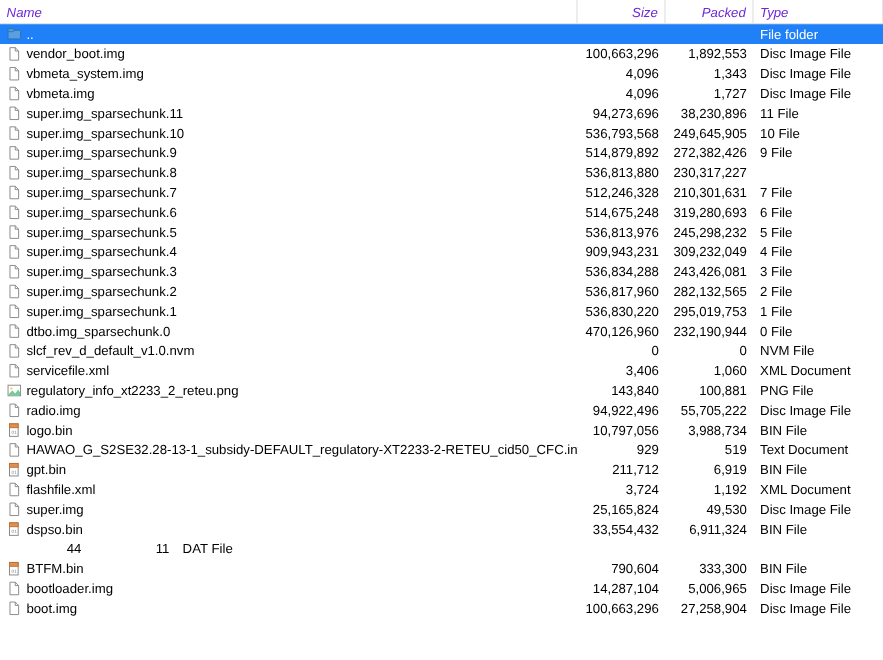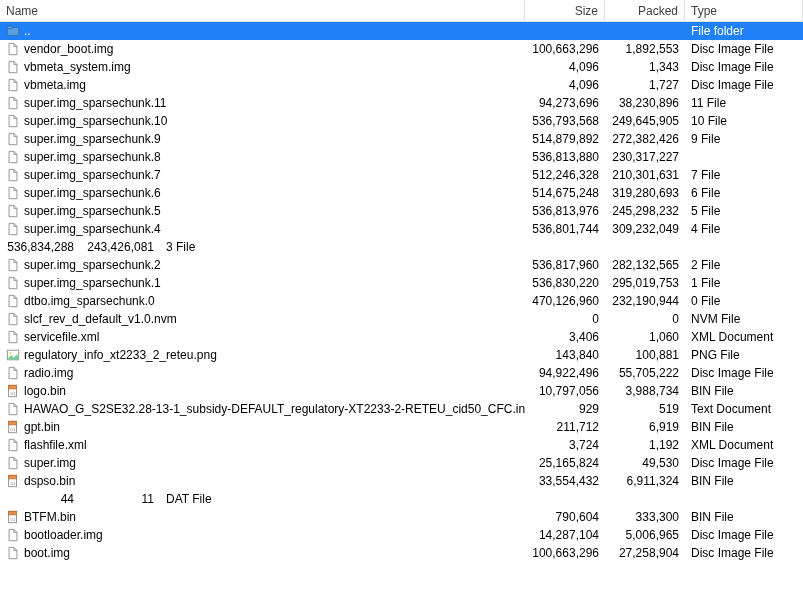--- a/index.html
+++ b/index.html
@@ -12,24 +12,25 @@
     overflow: hidden;
   }
   .header {
     display: flex;
     height: 22px;
     background: #fff;
     border-bottom: 1px solid #e0e0e0;
   }
   .header-cell {
     padding: 3px 6px;
-    color: #404040;
+    color: #6d28d9;
     border-right: 1px solid #e0e0e0;
     display: flex;
     align-items: center;
+    font-style: italic;
   }
   .col-name { width: 525px; text-align: left; }
   .col-size { width: 80px; justify-content: flex-end; text-align: right; }
   .col-packed { width: 80px; justify-content: flex-end; text-align: right; }
   .col-type { flex: 1; text-align: left; }
   .row {
     display: flex;
     height: 18px;
     align-items: center;
   }
@@ -227,25 +228,34 @@
     <div class="row">
       <div class="cell name">
         <span class="icon">
           <svg viewBox="0 0 16 16">
             <path d="M3.5 1.5 H9 L12.5 5 V14.5 H3.5 Z" fill="#fff" stroke="#888"></path>
             <path d="M9 1.5 V5 H12.5" fill="none" stroke="#888"></path>
           </svg>
         </span>
         <span>super.img_sparsechunk.4</span>
       </div>
-      <div class="cell size">536,801,744</div>
+      <div class="cell size">909,943,231</div>
       <div class="cell packed">309,232,049</div>
       <div class="cell type">4 File</div>
     </div>
     <div class="row">
+      <div class="cell name">
+        <span class="icon">
+          <svg viewBox="0 0 16 16">
+            <path d="M3.5 1.5 H9 L12.5 5 V14.5 H3.5 Z" fill="#fff" stroke="#888"></path>
+            <path d="M9 1.5 V5 H12.5" fill="none" stroke="#888"></path>
+          </svg>
+        </span>
+        <span>super.img_sparsechunk.3</span>
+      </div>
       <div class="cell size">536,834,288</div>
       <div class="cell packed">243,426,081</div>
       <div class="cell type">3 File</div>
     </div>
     <div class="row">
       <div class="cell name">
         <span class="icon">
           <svg viewBox="0 0 16 16">
             <path d="M3.5 1.5 H9 L12.5 5 V14.5 H3.5 Z" fill="#fff" stroke="#888"></path>
             <path d="M9 1.5 V5 H12.5" fill="none" stroke="#888"></path>

